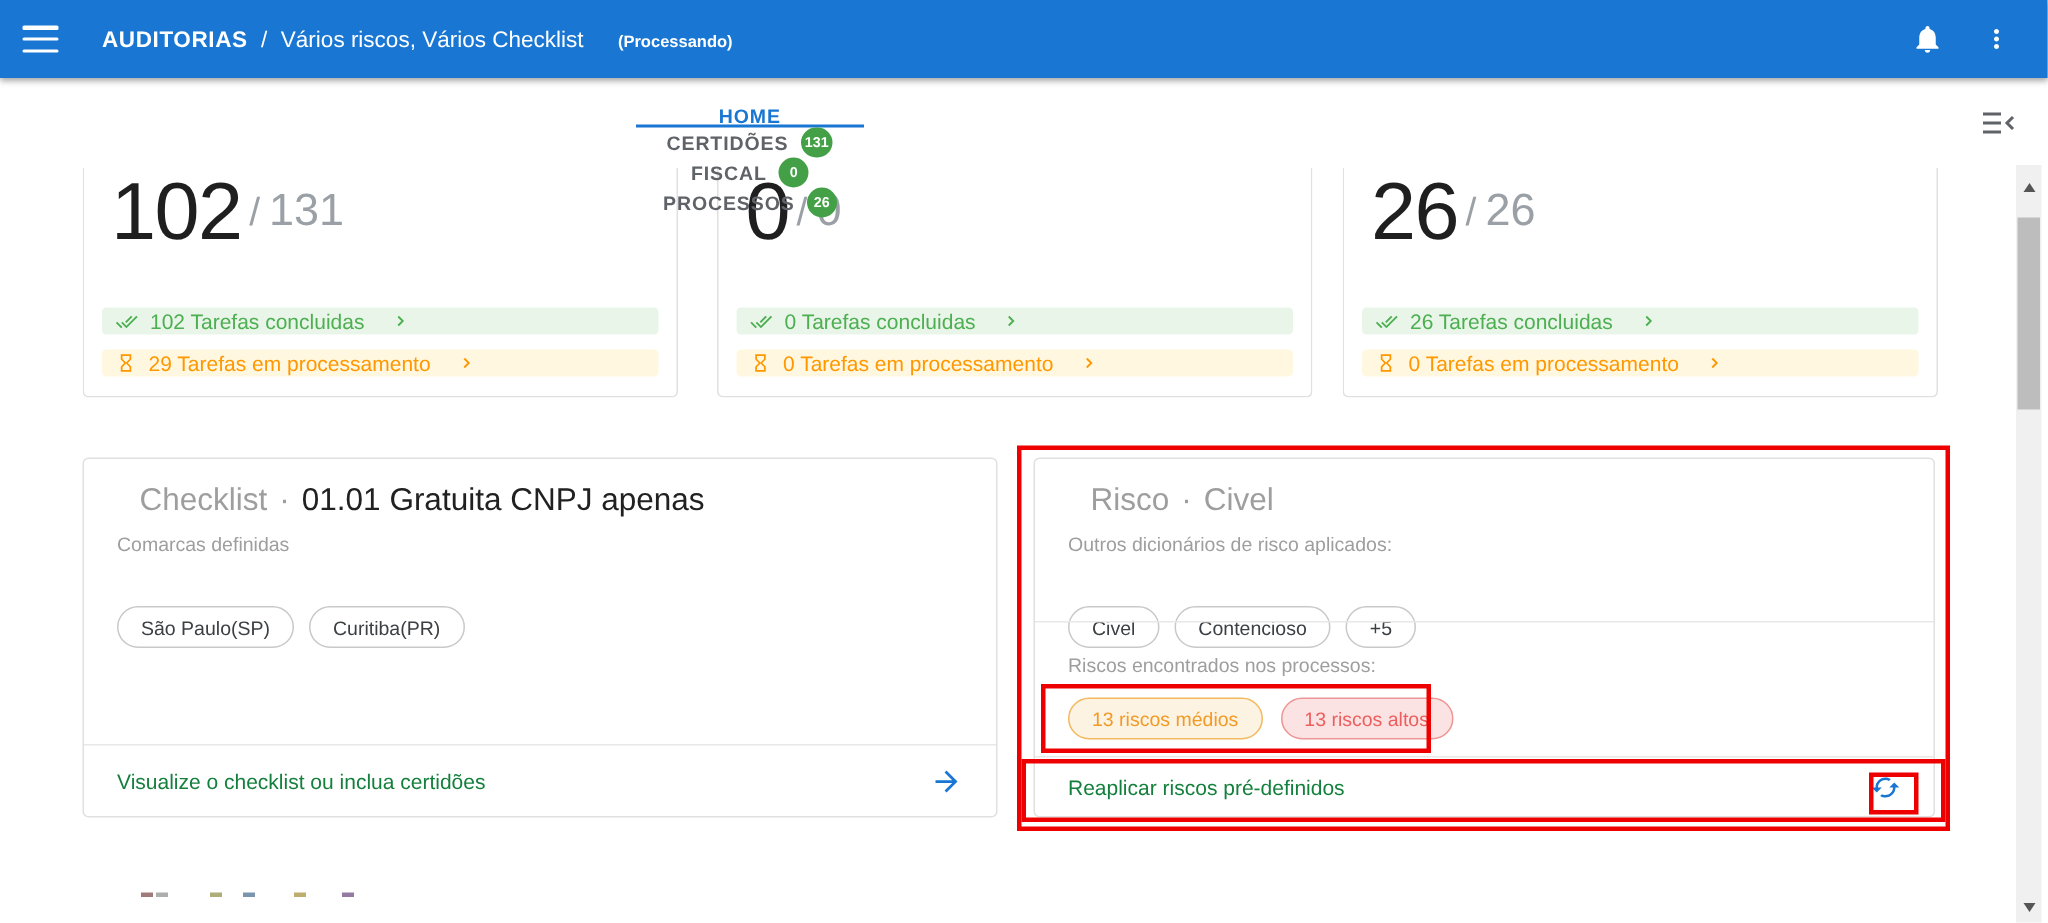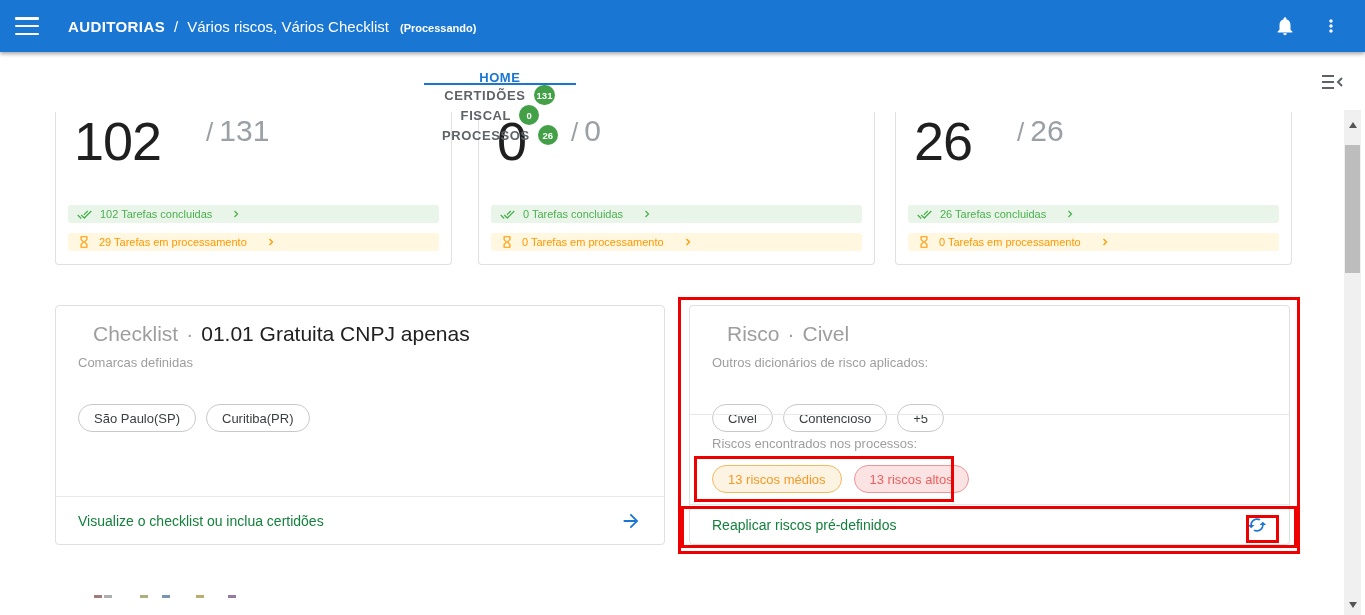--- a/index.html
+++ b/index.html
@@ -10,46 +10,46 @@
   
   .appbar { position:absolute; top:0; left:0; width:1365px; height:52px; background:#1976d2;
     display:flex; align-items:center; box-shadow:0 2px 4px rgba(0,0,0,.35); z-index:30; }
   .hamburger { width:24px; height:18px; margin-left:15px; display:flex; flex-direction:column;
     justify-content:space-between; cursor:pointer; }
   .hamburger span { display:block; height:2.5px; background:#fff; border-radius:1px; }
   .crumbs { margin-left:29px; display:flex; align-items:baseline; gap:9px; color:#ffffff; }
   .crumb-section { font-size:15px; font-weight:bold; letter-spacing:.4px; }
   .crumb-sep { font-size:15px; }
   .crumb-title { font-size:15px; font-weight:500; }
-  .crumb-status { font-size:11px; font-weight:bold; margin-left:2px; }
+  .crumb-status { font-size:11px; font-weight:bold; margin-left:14px; }
   .appbar-right { margin-left:auto; display:flex; align-items:center; gap:22px; padding-right:22px; }
   .icon-btn { width:24px; height:24px; display:flex; align-items:center; justify-content:center; cursor:pointer; }
 
   
   .tabs { position:absolute; top:70px; left:424px; height:40px; display:flex; align-items:stretch; z-index:5;flex-direction:column; }
   .tab { position:relative; display:flex; align-items:center; justify-content:center; gap:8px;
     padding:0 18px; font-size:13px; font-weight:bold; letter-spacing:.6px; color:#5f6368; cursor:pointer; }
   .tab.active { color:#1976d2; }
   .tab.active .underline { position:absolute; left:0; right:0; bottom:0; height:2px; background:#1976d2; }
   .badge { min-width:20px; height:20px; padding:0 3px; border-radius:10px; background:#43a047; color:#fff;
     font-size:9.5px; font-weight:bold; letter-spacing:0; display:flex; align-items:center; justify-content:center; }
 
   .menu-open { position:absolute; top:73px; left:1320px; width:24px; height:20px; cursor:pointer; z-index:5; }
 
   
   .stat-card { position:absolute; top:112px; width:397px; height:153px; background:#fff;
     border-left:1px solid #e0e0e0; border-right:1px solid #e0e0e0; border-bottom:1px solid #e0e0e0;
     border-radius:0 0 4px 4px; }
   .stat-card.c1 { left:55px; } .stat-card.c2 { left:478px; } .stat-card.c3 { left:895px; }
-  .stat-number { padding:2px 0 0 18px; display:flex; align-items:flex-start;gap:40px; }
+  .stat-number { padding:2px 0 0 18px; display:flex; align-items:center; }
   .big { font-size:54px; font-weight:400; color:#1f1f1f; letter-spacing:-1px; line-height:1; }
   .total { font-size:30px; color:#9aa0a6; margin-left:5px; letter-spacing:0; }
   .total .sep { font-size:26px; margin-right:6px; }
   .stat-row { position:absolute; left:12px; right:12px; height:18px; border-radius:3px;
-    display:flex; align-items:center; gap:8px; padding:0 9px; font-size:11px; cursor:pointer; }
+    display:flex; align-items:center; gap:8px; padding:0 9px; font-size:14px; cursor:pointer; }
   .stat-row.done { bottom:41px; background:#e9f5e9; color:#4caf50; }
   .stat-row.proc { bottom:13px; background:#fff7df; color:#ff9800; }
   .stat-row .chev { margin-left:10px; display:flex; align-items:center; }
 
   
   .info-card { position:absolute; top:305px; height:240px; background:#fff;
     border:1px solid #e0e0e0; border-radius:4px; }
   .card-checklist { left:55px; width:610px; }
   .card-risk { left:689px; width:601px; }
   .card-pad { padding:16px 22px 0 22px; }

